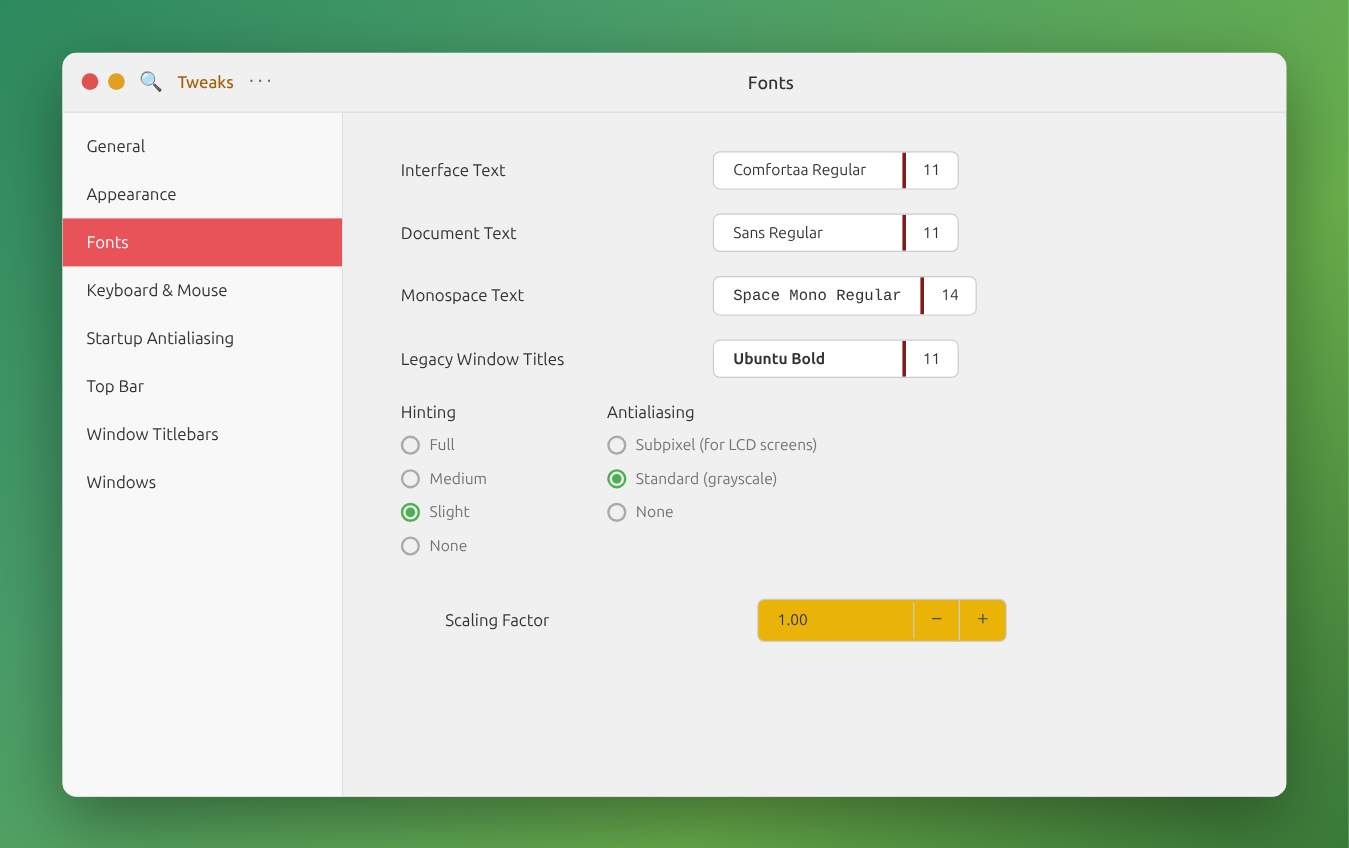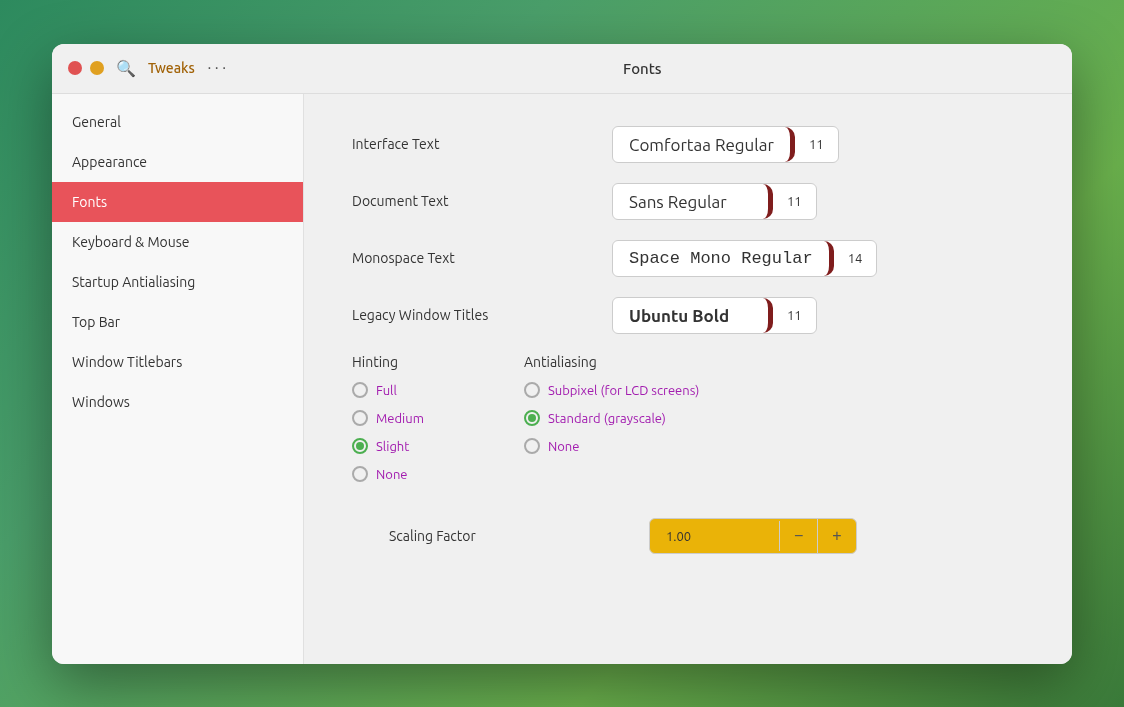--- a/index.html
+++ b/index.html
@@ -75,21 +75,21 @@
       font-size: 15px;
       font-weight: 500;
       color: #333;
     }
     .content-area {
       display: flex;
       flex: 1;
       overflow: hidden;
     }
     .sidebar {
-      width: 252px;
+      width: 234px;
       background: #f8f8f8;
       border-right: 1px solid #e0e0e0;
       padding: 8px 0;
       flex-shrink: 0;
     }
     .sidebar-item {
       padding: 12px 20px;
       font-size: 14px;
       color: #333;
       cursor: pointer;
@@ -119,25 +119,24 @@
     .font-control {
       display: flex;
       align-items: center;
       border: 1px solid #ccc;
       border-radius: 6px;
       background: white;
       overflow: hidden;
     }
     .font-name {
       padding: 8px 16px;
-      font-size: 17px;
-      color: #333;
-      border-right: 5px solid #7f1d1d;
+      font-size: 13px;
+      color: #333;
+      border-right: 3px solid #7f1d1d;
       min-width: 160px;
-      border-radius: 10px;
     }
     .font-name.mono {
       font-family: 'Courier New', monospace;
     }
     .font-name.bold {
       font-weight: bold;
     }
     .font-size {
       padding: 8px 14px;
       font-size: 13px;
@@ -158,21 +157,21 @@
       font-size: 14px;
       color: #333;
       margin-bottom: 8px;
     }
     .radio-row {
       display: flex;
       align-items: center;
       gap: 8px;
       padding: 4px 0;
       font-size: 13px;
-      color: #a21caf;
+      color: #737373;
       cursor: pointer;
     }
     .radio-outer {
       width: 16px;
       height: 16px;
       border-radius: 50%;
       border: 2px solid #aaa;
       display: flex;
       align-items: center;
       justify-content: center;

